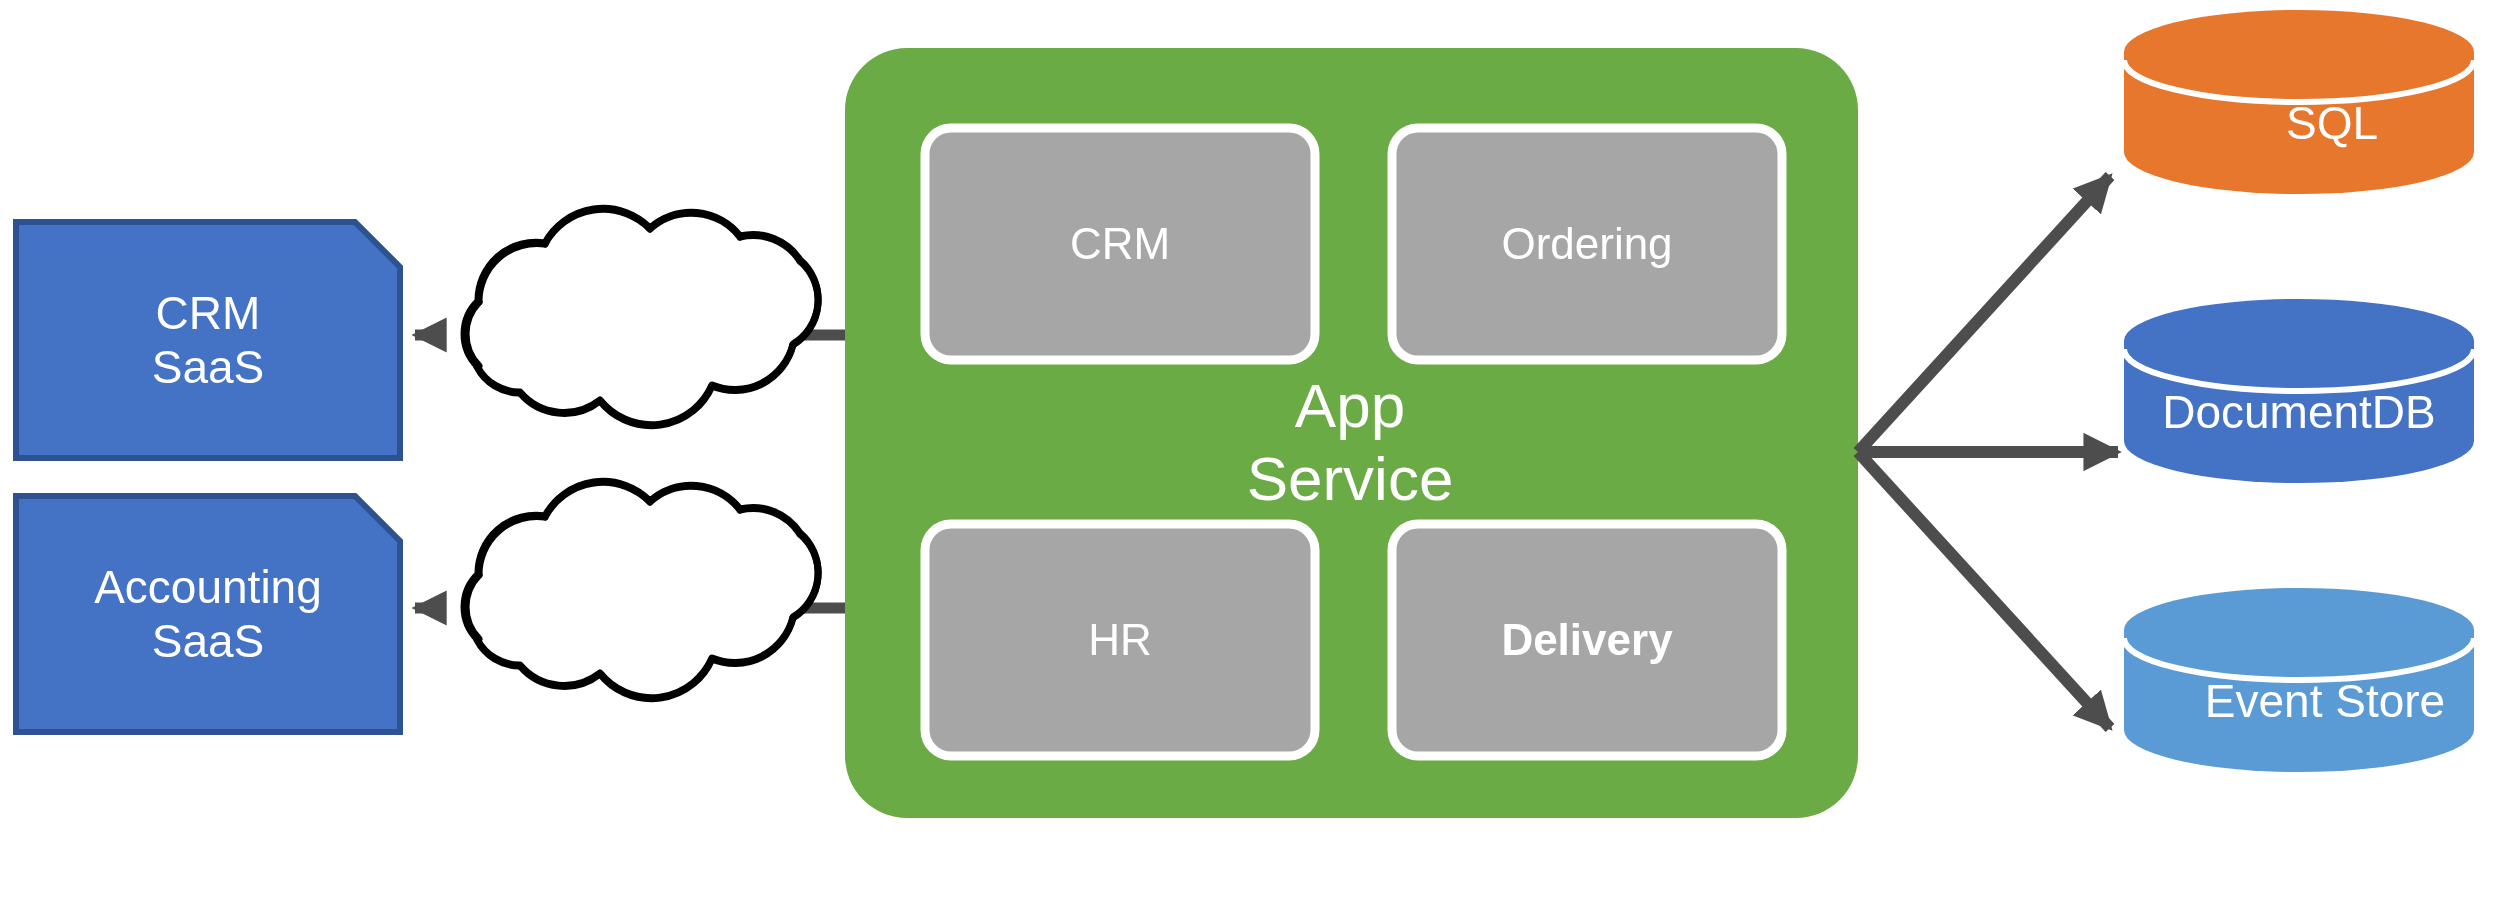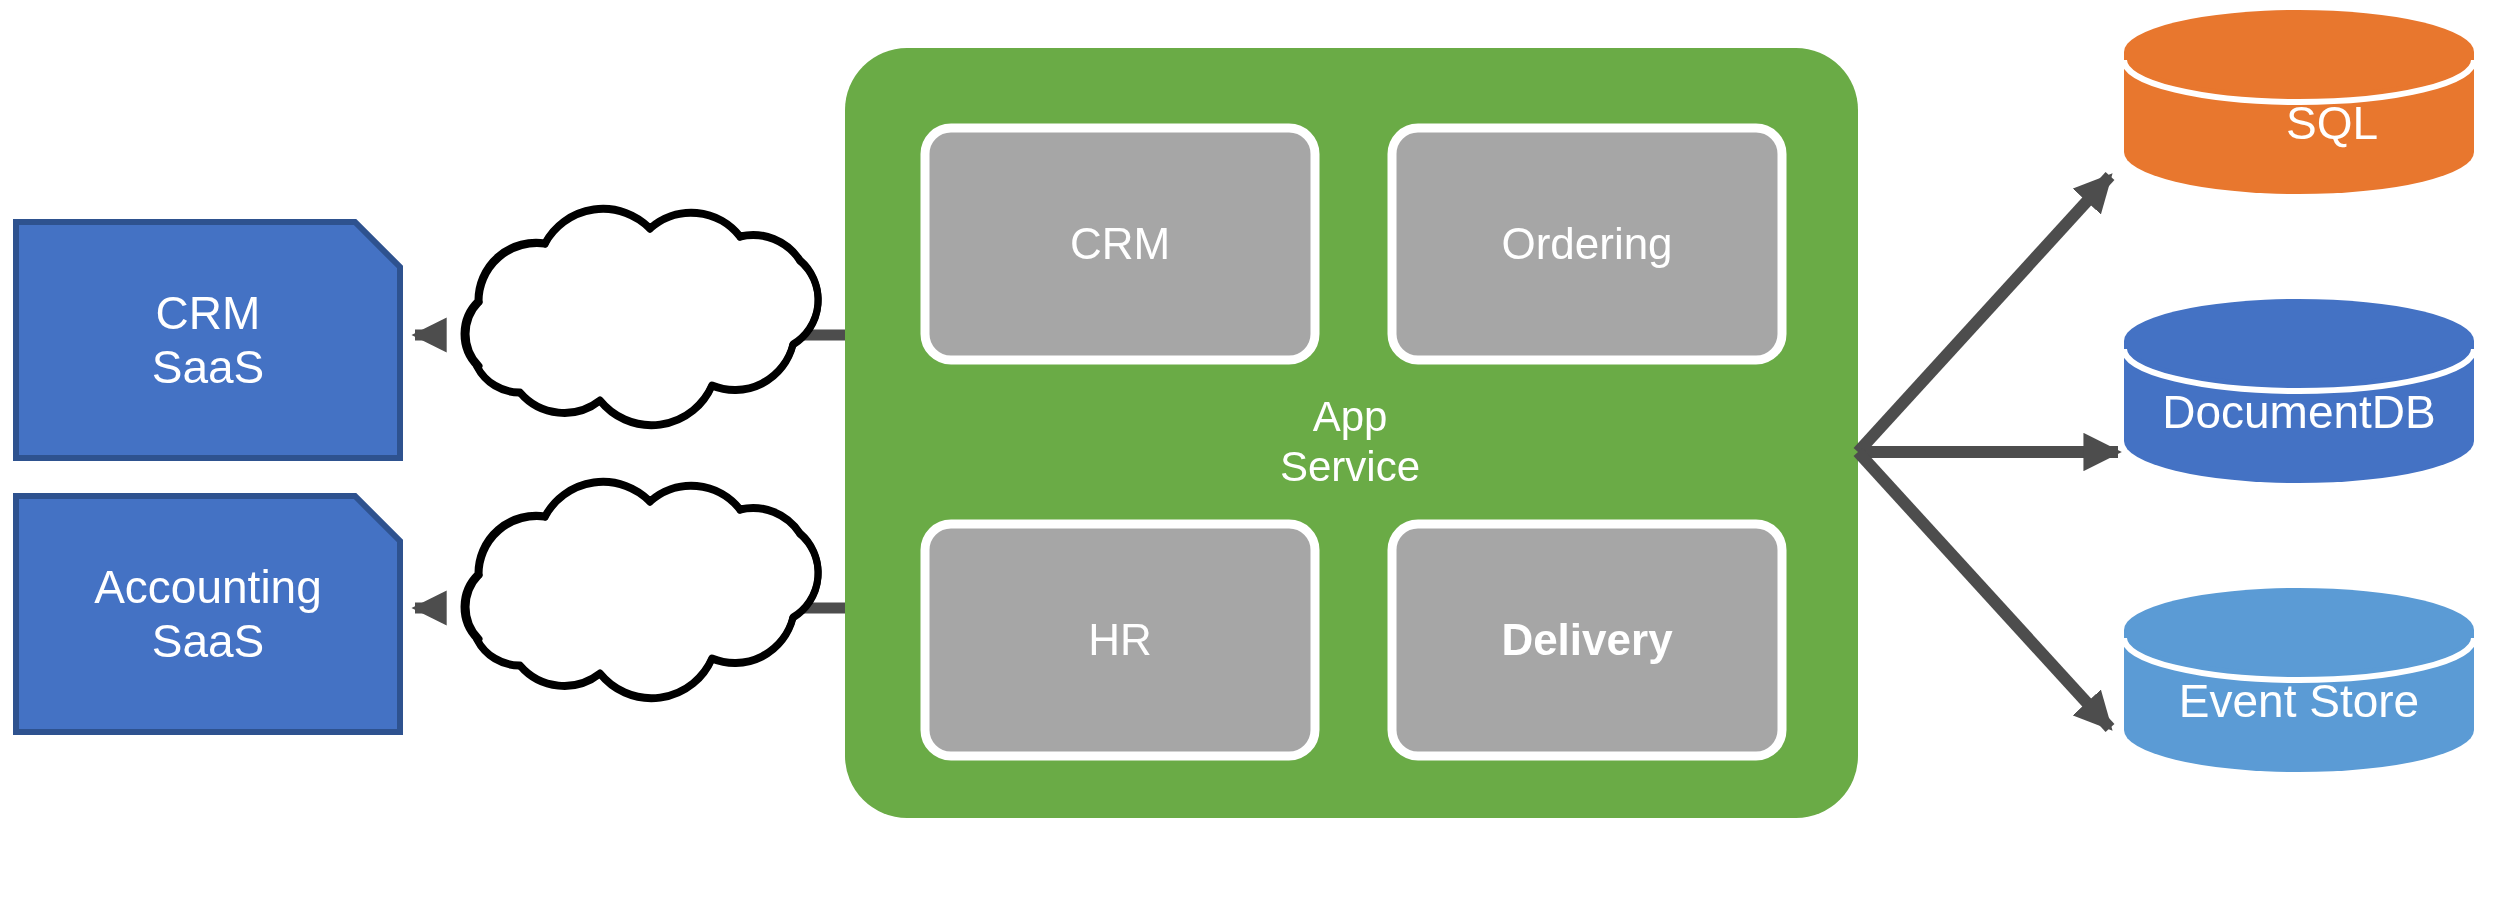--- a/index.html
+++ b/index.html
@@ -28,21 +28,21 @@
     align-items: center;
     justify-content: center;
     text-align: center;
     color: #ffffff;
     pointer-events: none;
     line-height: 1.18;
     white-space: pre-line;
   }
   .saas-label   { font-size: 46px; }
   .module-label { font-size: 44px; }
-  .appsvc-label { font-size: 42px; }
+  .appsvc-label { font-size: 62px; }
   .db-label     { font-size: 46px; }
 </style>
 </head>
 <body>
 
 <div id="canvas">
 
   <svg id="svg-layer" viewBox="0 0 2501 913">
     <defs>
       <marker id="arrow-end" viewBox="0 0 10 10" refX="9" refY="5" markerWidth="3.2" markerHeight="3.2" orient="auto-start-reverse">
@@ -176,15 +176,15 @@
 
   <div class="node-label module-label" style="left:1392px; top:524px; width:390px; height:232px;font-weight:bold;">Delivery</div>
 
   <div class="node-label appsvc-label" style="left:1200px; top:390px; width:300px; height:104px;">App
 Service</div>
 
   <div class="node-label db-label" style="left:2124px; top:52px; width:416px; height:142px;">SQL</div>
 
   <div class="node-label db-label" style="left:2124px; top:341px; width:350px; height:142px;">DocumentDB</div>
 
-  <div class="node-label db-label" style="left:2124px; top:630px; width:350px; height:142px;">Event Store</div>
+  <div class="node-label db-label" style="left:2124px; top:630px; width:350px; height:142px;padding-left:26px;">Event Store</div>
 
 </div>
 
 </body></html>

